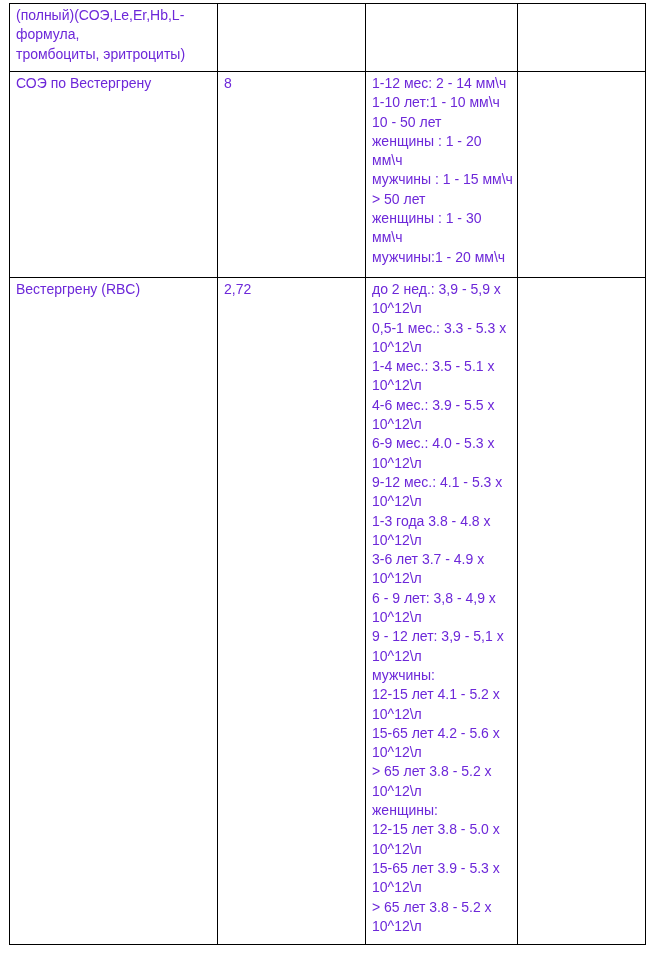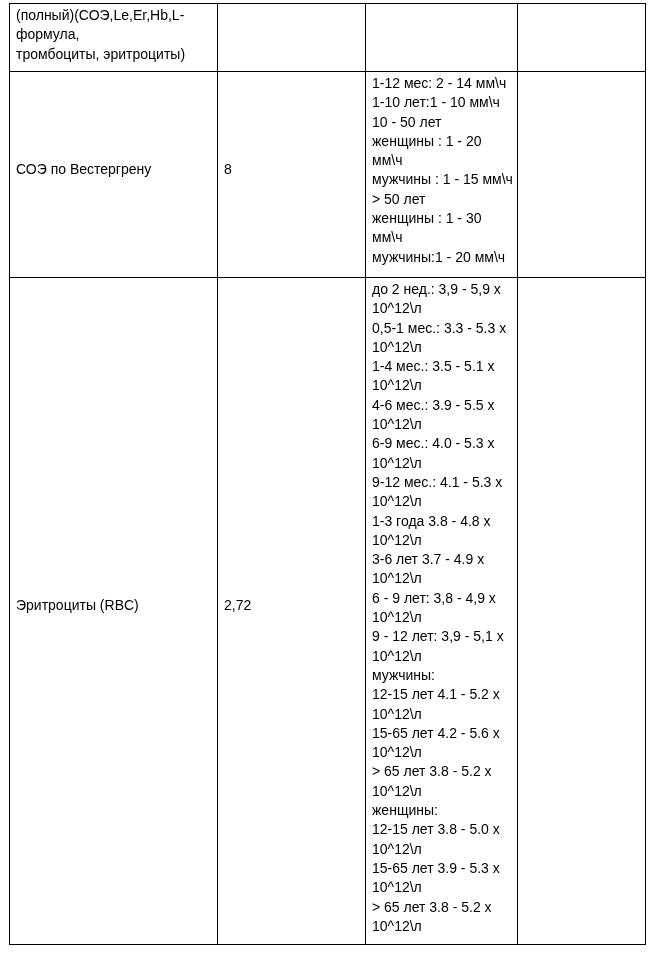--- a/index.html
+++ b/index.html
@@ -28,30 +28,30 @@
     display: grid;
     grid-template-columns: 208px 148px 152px 1fr;
     grid-template-rows: 68px 206px 1fr;
     background: #ffffff;
   }
   .cell {
     box-sizing: border-box;
     padding: 2px 6px 12px 6px;
     font-size: 14px;
     line-height: 19.3px;
-    color: #000000;
+    color: #6d28d9;
     white-space: pre;
     overflow: hidden;
   }
   .b-right  { border-right: 1.5px solid #000000; }
   .b-bottom { border-bottom: 1.5px solid #000000; }
   .v-top { display: block; }
   .v-mid {
     display: flex;
-    align-items: center;
+    align-items: flex-start;
   }
 </style>
 </head>
 <body>
 
 <div class="page">
   <div class="lab-table">
 
     <div class="cell b-right b-bottom v-top"><span>(полный)(СОЭ,Le,Er,Hb,L-
 формула,
@@ -67,21 +67,21 @@
 10 - 50 лет
 женщины : 1 - 20
 мм\ч
 мужчины : 1 - 15 мм\ч
 &gt; 50 лет
 женщины : 1 - 30
 мм\ч
 мужчины:1 - 20 мм\ч</span></div>
     <div class="cell b-bottom v-top"><span></span></div>
 
-    <div class="cell b-right v-mid"><span>Эритроциты (RBC)</span></div>
+    <div class="cell b-right v-mid"><span>Вестергрену (RBC)</span></div>
     <div class="cell b-right v-mid"><span>2,72</span></div>
     <div class="cell b-right v-top"><span>до 2 нед.: 3,9 - 5,9 х
 10^12\л
 0,5-1 мес.: 3.3 - 5.3 х
 10^12\л
 1-4 мес.: 3.5 - 5.1 х
 10^12\л
 4-6 мес.: 3.9 - 5.5 х
 10^12\л
 6-9 мес.: 4.0 - 5.3 х

